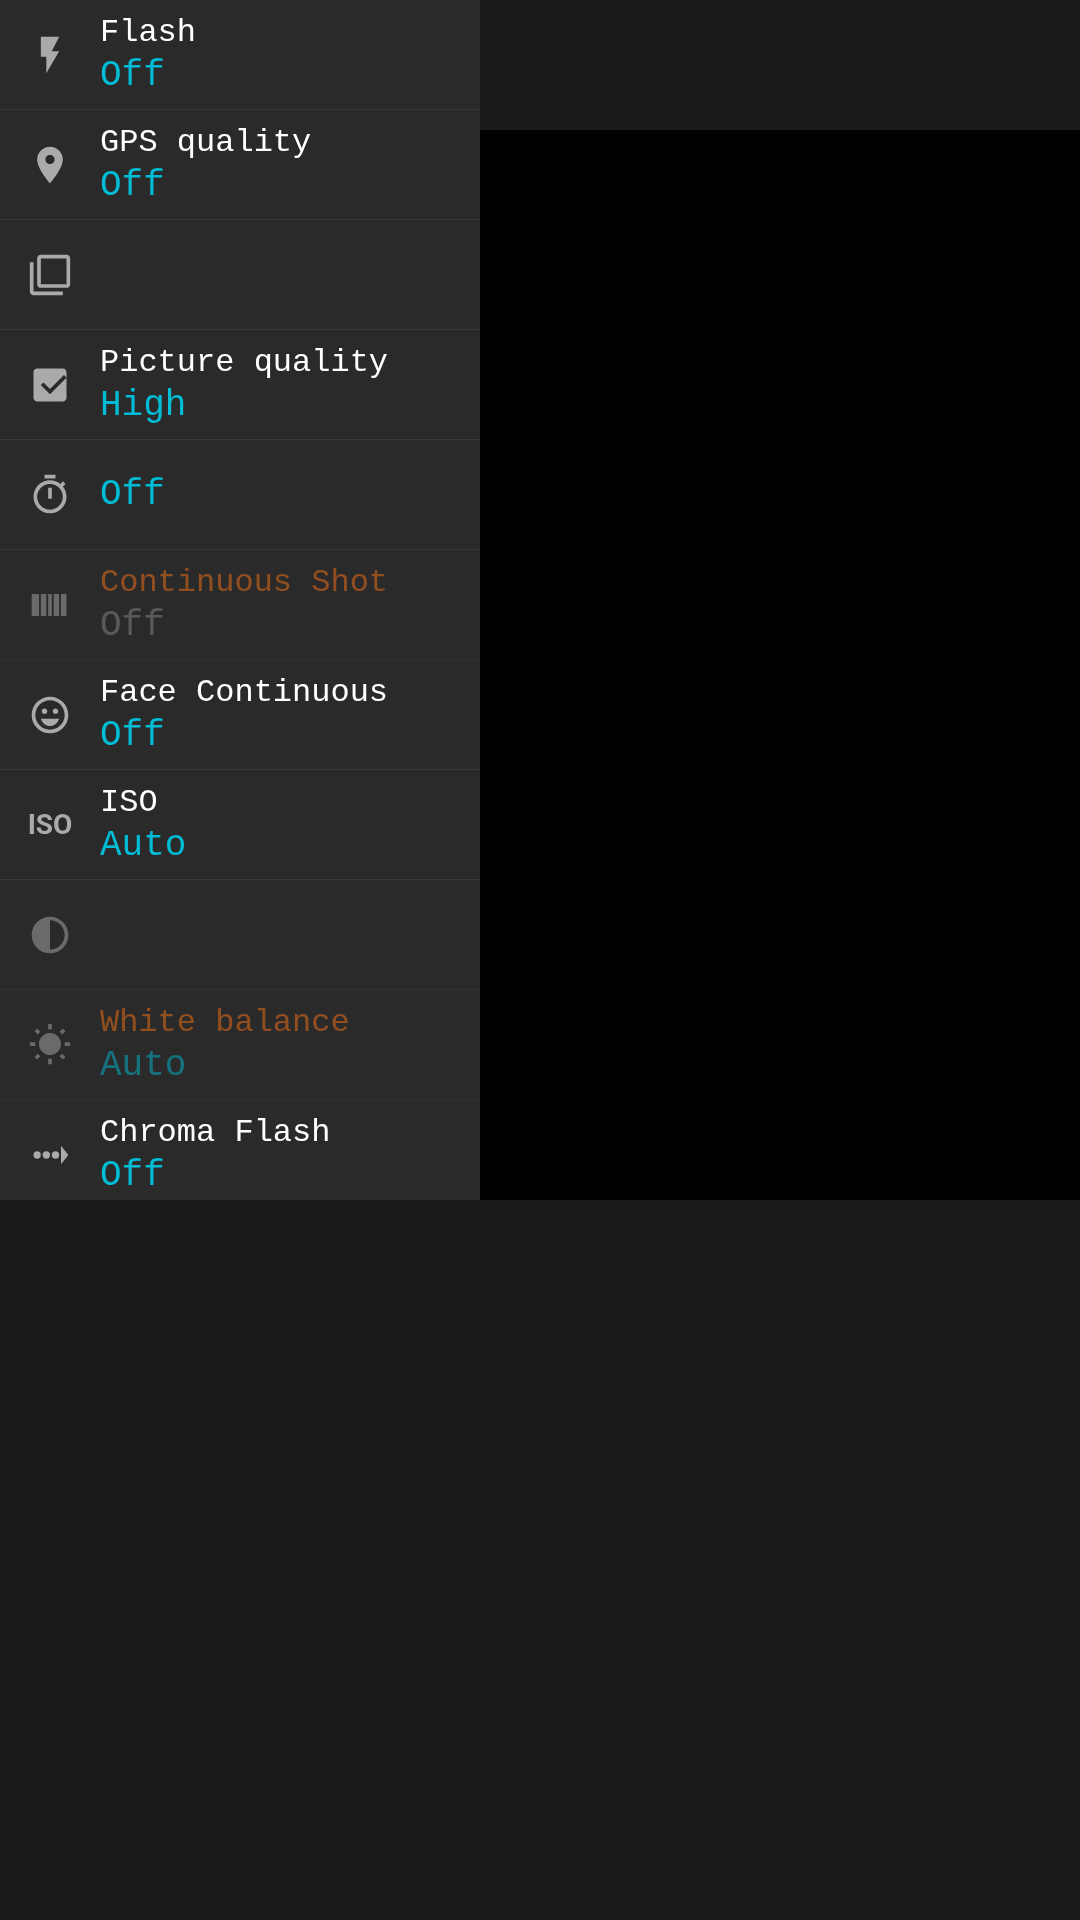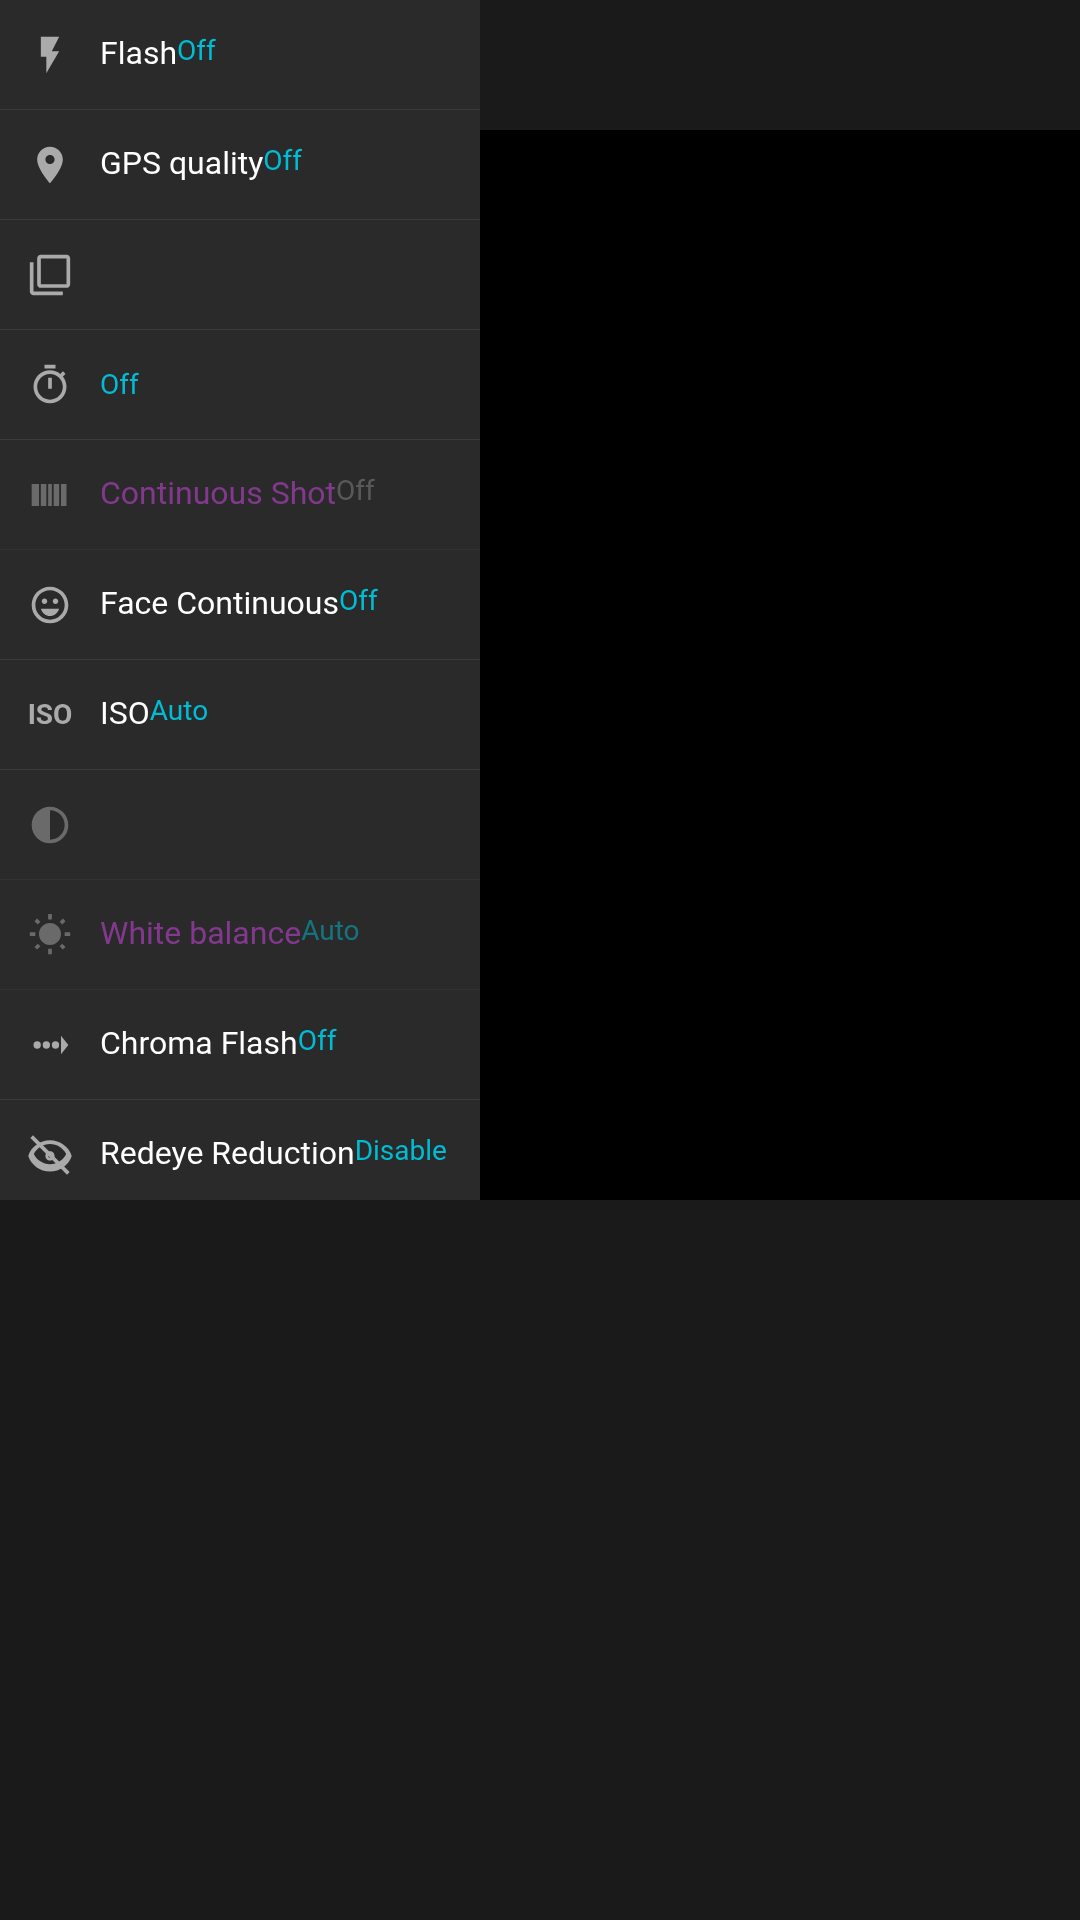--- a/index.html
+++ b/index.html
@@ -63,38 +63,38 @@
     }
 
     .icon-container.iso-text {
       font-size: 28px;
       font-weight: bold;
       color: #aaaaaa;
     }
 
     .setting-text {
       display: flex;
-      flex-direction: row;
+      flex-direction: column;
+      font-family: Liberation Mono, monospace;
     }
 
     .setting-name {
       font-size: 32px;
       color: #ffffff;
       font-weight: 400;
       margin-bottom: 4px;
     }
 
     .setting-name.disabled-text {
-      color: #d946ef;
+      color: #f97316;
     }
 
     .setting-value {
-      font-size: 28px;
+      font-size: 36px;
       color: #00bcd4;
-      text-align: center;
     }
 
     .setting-value.disabled-value {
       color: #888888;
     }
 
     .bottom-area {
       position: absolute;
       bottom: 0;
       left: 0;
@@ -135,20 +135,31 @@
   </div>
 
   <div class="setting-item">
     <div class="icon-container">
       <svg viewBox="0 0 24 24" xmlns="http://www.w3.org/2000/svg">
         <path d="M3 5H1v16c0 1.1.9 2 2 2h16v-2H3V5zm18-4H7c-1.1 0-2 .9-2 2v14c0 1.1.9 2 2 2h14c1.1 0 2-.9 2-2V3c0-1.1-.9-2-2-2zm0 16H7V3h14v14z"></path>
       </svg>
     </div>
   </div>
 
+  <div class="setting-item">
+    <div class="icon-container">
+      <svg viewBox="0 0 24 24" xmlns="http://www.w3.org/2000/svg">
+        <path d="M19 3H5c-1.1 0-2 .9-2 2v14c0 1.1.9 2 2 2h14c1.1 0 2-.9 2-2V5c0-1.1-.9-2-2-2zm-7 14l-5-5 1.41-1.41L12 14.17l7.59-7.59L21 8l-9 9z"></path>
+      </svg>
+    </div>
+    <div class="setting-text">
+      <span class="setting-name">Picture quality</span>
+      <span class="setting-value">High</span>
+    </div>
+  </div>
 
   <div class="setting-item">
     <div class="icon-container">
       <svg viewBox="0 0 24 24" xmlns="http://www.w3.org/2000/svg">
         <path d="M15 1H9v2h6V1zm-4 13h2V8h-2v6zm8.03-6.61l1.42-1.42c-.43-.51-.9-.99-1.41-1.41l-1.42 1.42C16.07 4.74 14.12 4 12 4c-4.97 0-9 4.03-9 9s4.02 9 9 9 9-4.03 9-9c0-2.12-.74-4.07-1.97-5.61zM12 20c-3.87 0-7-3.13-7-7s3.13-7 7-7 7 3.13 7 7-3.13 7-7 7z"></path>
       </svg>
     </div>
     <div class="setting-text">
       <span class="setting-value">Off</span>
     </div>

